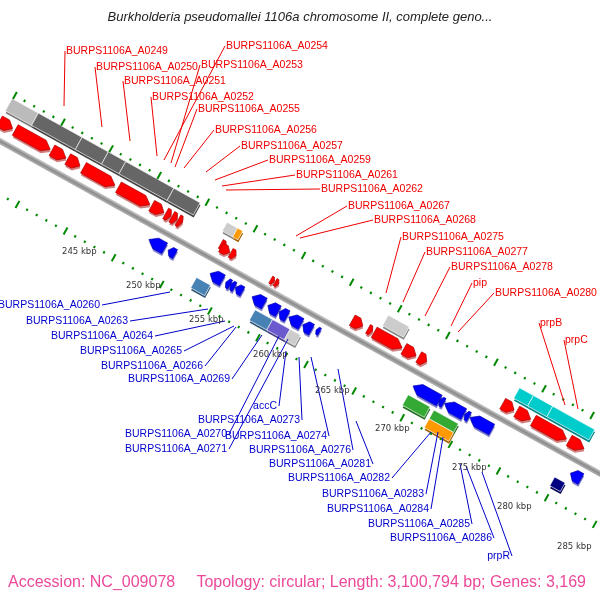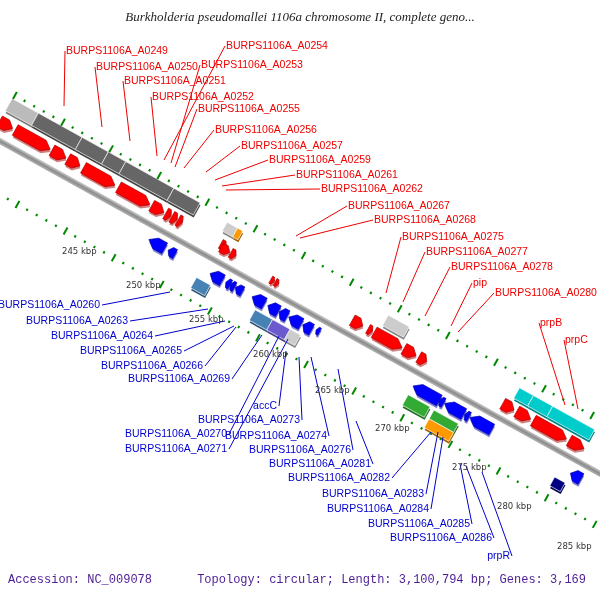--- a/index.html
+++ b/index.html
@@ -1,19 +1,19 @@
 <!DOCTYPE html>
 <html><head>
 <meta charset="utf-8">
 <style>
   html, body { margin:0; padding:0; background:#ffffff; }
   body { width:600px; height:600px; position:relative; overflow:hidden; font-family:"DejaVu Sans", sans-serif; }
-  #title { position:absolute; top:9px; left:0; width:600px; text-align:center; font-size:13px; font-style:italic; color:#222; font-family:Liberation Serif, serif; }
+  #title { position:absolute; top:9px; left:0; width:600px; text-align:center; font-size:13px; font-style:italic; color:#222; font-family:Liberation Sans, sans-serif; }
   #map { position:absolute; left:0; top:0; }
-  .foot { position:absolute; top:573px; font-size:12px; color:#4c1d95; font-family:Liberation Mono, monospace; }
+  .foot { position:absolute; top:573px; font-size:16px; color:#ec4899; font-family:Liberation Sans, sans-serif; }
   #acc { left:8px; }
   #topo { right:14px; }
   .lbl { font-family:"Liberation Sans", sans-serif; font-size:10.5px; }
   .kbp { font-family:"DejaVu Sans", sans-serif; font-size:8.5px; fill:#333; }
 </style>
 </head>
 <body>
 
 <div id="title">Burkholderia pseudomallei 1106a chromosome II, complete geno...</div>
 

